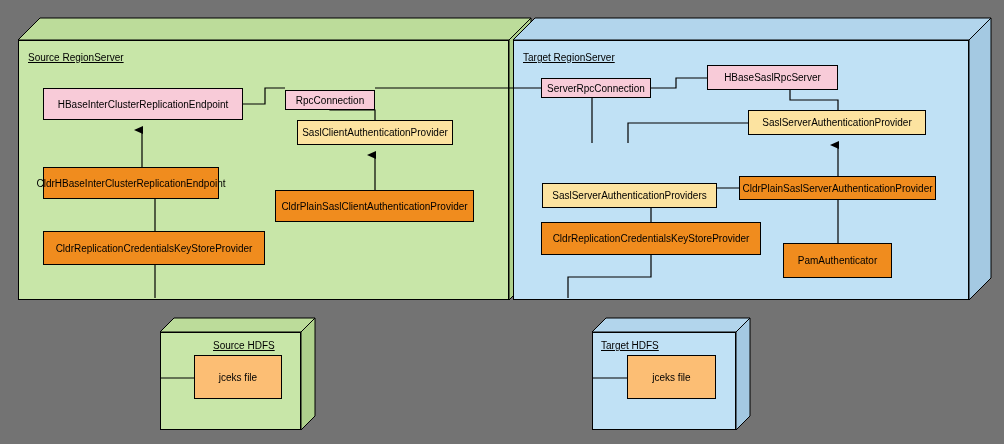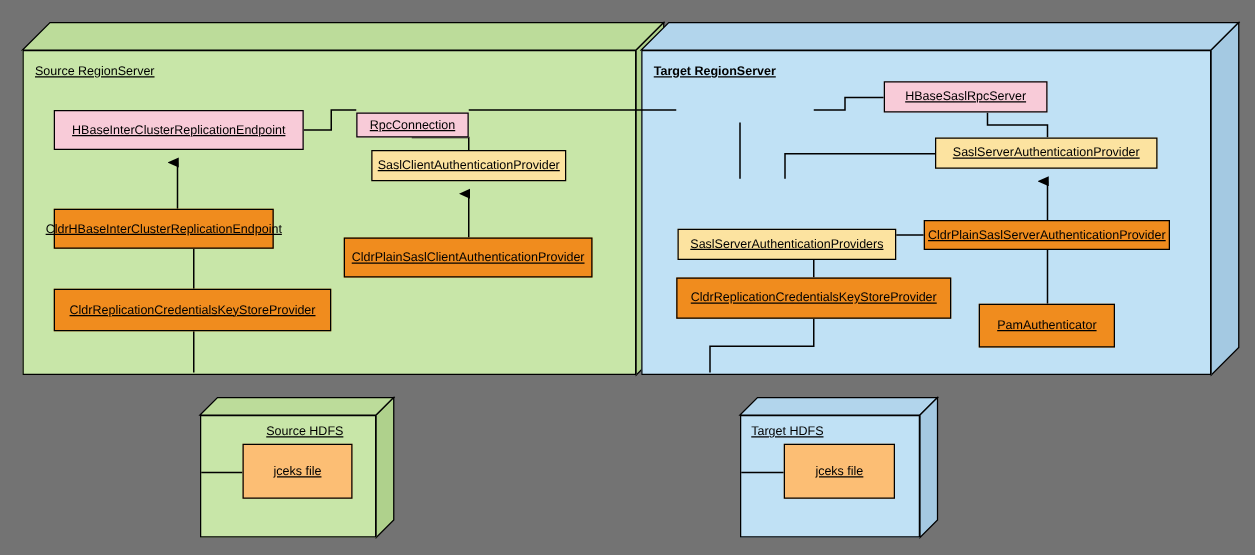--- a/index.html
+++ b/index.html
@@ -13,21 +13,21 @@
   .cube{position:absolute;}
   .cube .face{position:absolute;box-sizing:border-box;
                border:1px solid #000;}
   .cube .front{left:0;}
   .cube .title{position:absolute;font-size:10px;color:#000;
                text-decoration:underline;white-space:nowrap;}
 
   .node{position:absolute;box-sizing:border-box;border:1px solid #000;
         display:flex;align-items:center;justify-content:center;
         text-align:center;font-size:10px;color:#000;line-height:1.1;
-        white-space:nowrap;padding:0 23px;text-decoration:underline;}
+        white-space:nowrap;padding:0 23px;}
   .pink{background:#F8CBD8;}
   .yellow{background:#FCE3A0;}
   .orange{background:#F08C1E;}
   .jceks{background:#FCBE74;}
 </style>
 </head>
 <body>
 
 <div id="stage">
 
@@ -36,21 +36,21 @@
                 clip-path:polygon(0px 22px, 22px 0px, 513px 0px, 513px 22px, 0px 22px);
                 "></div>
     <svg style="position:absolute;left:0;top:0;width:513px;height:282px;overflow:visible;">
       <polygon points="0,22 22,0 513,0 491,22" fill="#BCDC9A" stroke="#000" stroke-width="1"></polygon>
       <polygon points="491,22 513,0 513,260 491,282" fill="#AFD18C" stroke="#000" stroke-width="1"></polygon>
     </svg>
     <div class="face front" style="left:0;top:22px;width:491px;height:260px;background:#C8E6A8;"></div>
     <div class="title" style="left:10px;top:34px;">Source RegionServer</div>
   </div>
 
-  <div class="cube" style="left:513px;top:18px;width:478px;height:282px;font-weight:bold;">
+  <div class="cube" style="left:513px;top:18px;width:478px;height:282px;">
     <svg style="position:absolute;left:0;top:0;width:478px;height:282px;overflow:visible;">
       <polygon points="0,22 22,0 478,0 456,22" fill="#B2D5EC" stroke="#000" stroke-width="1"></polygon>
       <polygon points="456,22 478,0 478,260 456,282" fill="#A4C9E2" stroke="#000" stroke-width="1"></polygon>
     </svg>
     <div class="face front" style="left:0;top:22px;width:456px;height:260px;background:#C0E1F5;"></div>
     <div class="title" style="left:10px;top:34px;">Target RegionServer</div>
   </div>
 
   <div class="cube" style="left:160px;top:318px;width:155px;height:112px;">
     <svg style="position:absolute;left:0;top:0;width:155px;height:112px;overflow:visible;">
@@ -119,20 +119,21 @@
   <div class="node pink" style="left:285px;top:90px;width:90px;height:20px;">RpcConnection</div>
 
   <div class="node yellow" style="left:297px;top:120px;width:156px;height:25px;">SaslClientAuthenticationProvider</div>
 
   <div class="node orange" style="left:43px;top:167px;width:176px;height:32px;">CldrHBaseInterClusterReplicationEndpoint</div>
 
   <div class="node orange" style="left:275px;top:190px;width:199px;height:32px;">CldrPlainSaslClientAuthenticationProvider</div>
 
   <div class="node orange" style="left:43px;top:231px;width:222px;height:34px;">CldrReplicationCredentialsKeyStoreProvider</div>
 
+  <div class="node pink" style="left:541px;top:78px;width:110px;height:20px;">ServerRpcConnection</div>
 
   <div class="node pink" style="left:707px;top:65px;width:131px;height:25px;">HBaseSaslRpcServer</div>
 
   <div class="node yellow" style="left:748px;top:110px;width:178px;height:25px;">SaslServerAuthenticationProvider</div>
 
   <div class="node yellow" style="left:542px;top:143px;width:175px;height:25px;margin-top:40px;">SaslServerAuthenticationProviders</div>
 
   <div class="node orange" style="left:739px;top:176px;width:197px;height:24px;">CldrPlainSaslServerAuthenticationProvider</div>
 
   <div class="node orange" style="left:541px;top:222px;width:220px;height:33px;">CldrReplicationCredentialsKeyStoreProvider</div>

